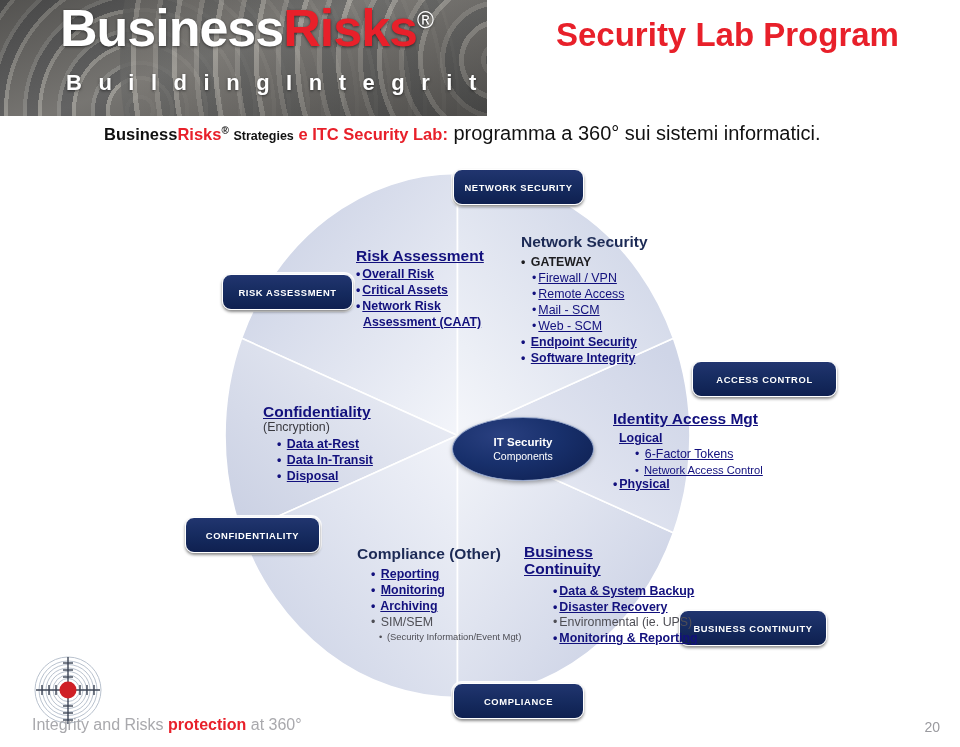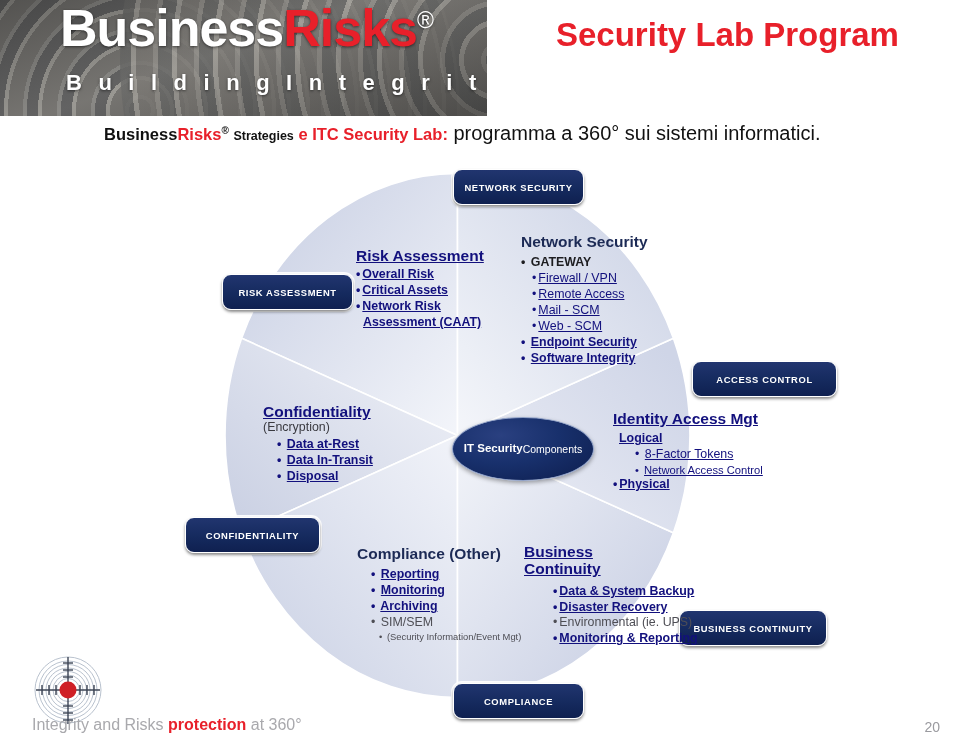--- a/index.html
+++ b/index.html
@@ -116,21 +116,21 @@
     white-space:nowrap;
   }
 
   #center-ellipse{
     position:absolute;left:452px;top:262px;width:140px;height:62px;
     border-radius:50%;
     background:radial-gradient(ellipse at 34% 28%, #2a4080 0%, #18306c 45%, #0d1d4d 100%);
     border:1px solid #8fa0c6;
     box-shadow:0 2px 4px rgba(0,0,0,.35);
     color:#ffffff;text-align:right;
-    display:flex;flex-direction:row;align-items:center;justify-content:center;
+    display:flex;flex-direction:column;align-items:center;justify-content:center;
     line-height:1.2;
   }
   #center-ellipse .t1{font-size:11.5px;font-weight:700;}
   #center-ellipse .t2{font-size:10.5px;font-weight:400;}
 
   
   #footer{position:absolute;left:0;top:715px;width:960px;height:32px;}
   #footer-logo{
     position:absolute;left:32px;top:-61px;width:72px;height:72px;
   }
@@ -270,21 +270,21 @@
       <li class="sub"><span class="dot"></span><span class="u">Web - SCM</span></li>
       <li><span class="dot"></span> <span class="u">Endpoint Security</span></li>
       <li><span class="dot"></span> <span class="u">Software Integrity</span></li>
     </ul>
   </div>
 
   <div class="seg-label" style="left:613px;top:255px;width:220px;">
     <div class="seg-h">Identity Access Mgt</div>
     <ul class="seg-list" style="margin-top:4px;padding-left:6px;">
       <li><span class="u">Logical</span></li>
-      <li class="sub" style="padding-left:16px;"><span class="dot"></span> <span class="u">8-Factor Tokens</span></li>
+      <li class="sub" style="padding-left:16px;"><span class="dot"></span> <span class="u">6-Factor Tokens</span></li>
       <li class="sub" style="padding-left:16px;font-size:11.2px;"><span class="dot"></span> <span class="u">Network Access Control</span></li>
       <li style="margin-left:-6px;"><span class="dot"></span><span class="u">Physical</span></li>
     </ul>
   </div>
 
   <div class="seg-label" style="left:263px;top:248px;width:190px;">
     <div class="seg-h">Confidentiality</div>
     <div style="font-size:12.4px;color:#3a3a40;">(Encryption)</div>
     <ul class="seg-list" style="padding-left:14px;">
       <li><span class="dot"></span> <span class="u">Data at-Rest</span></li>

